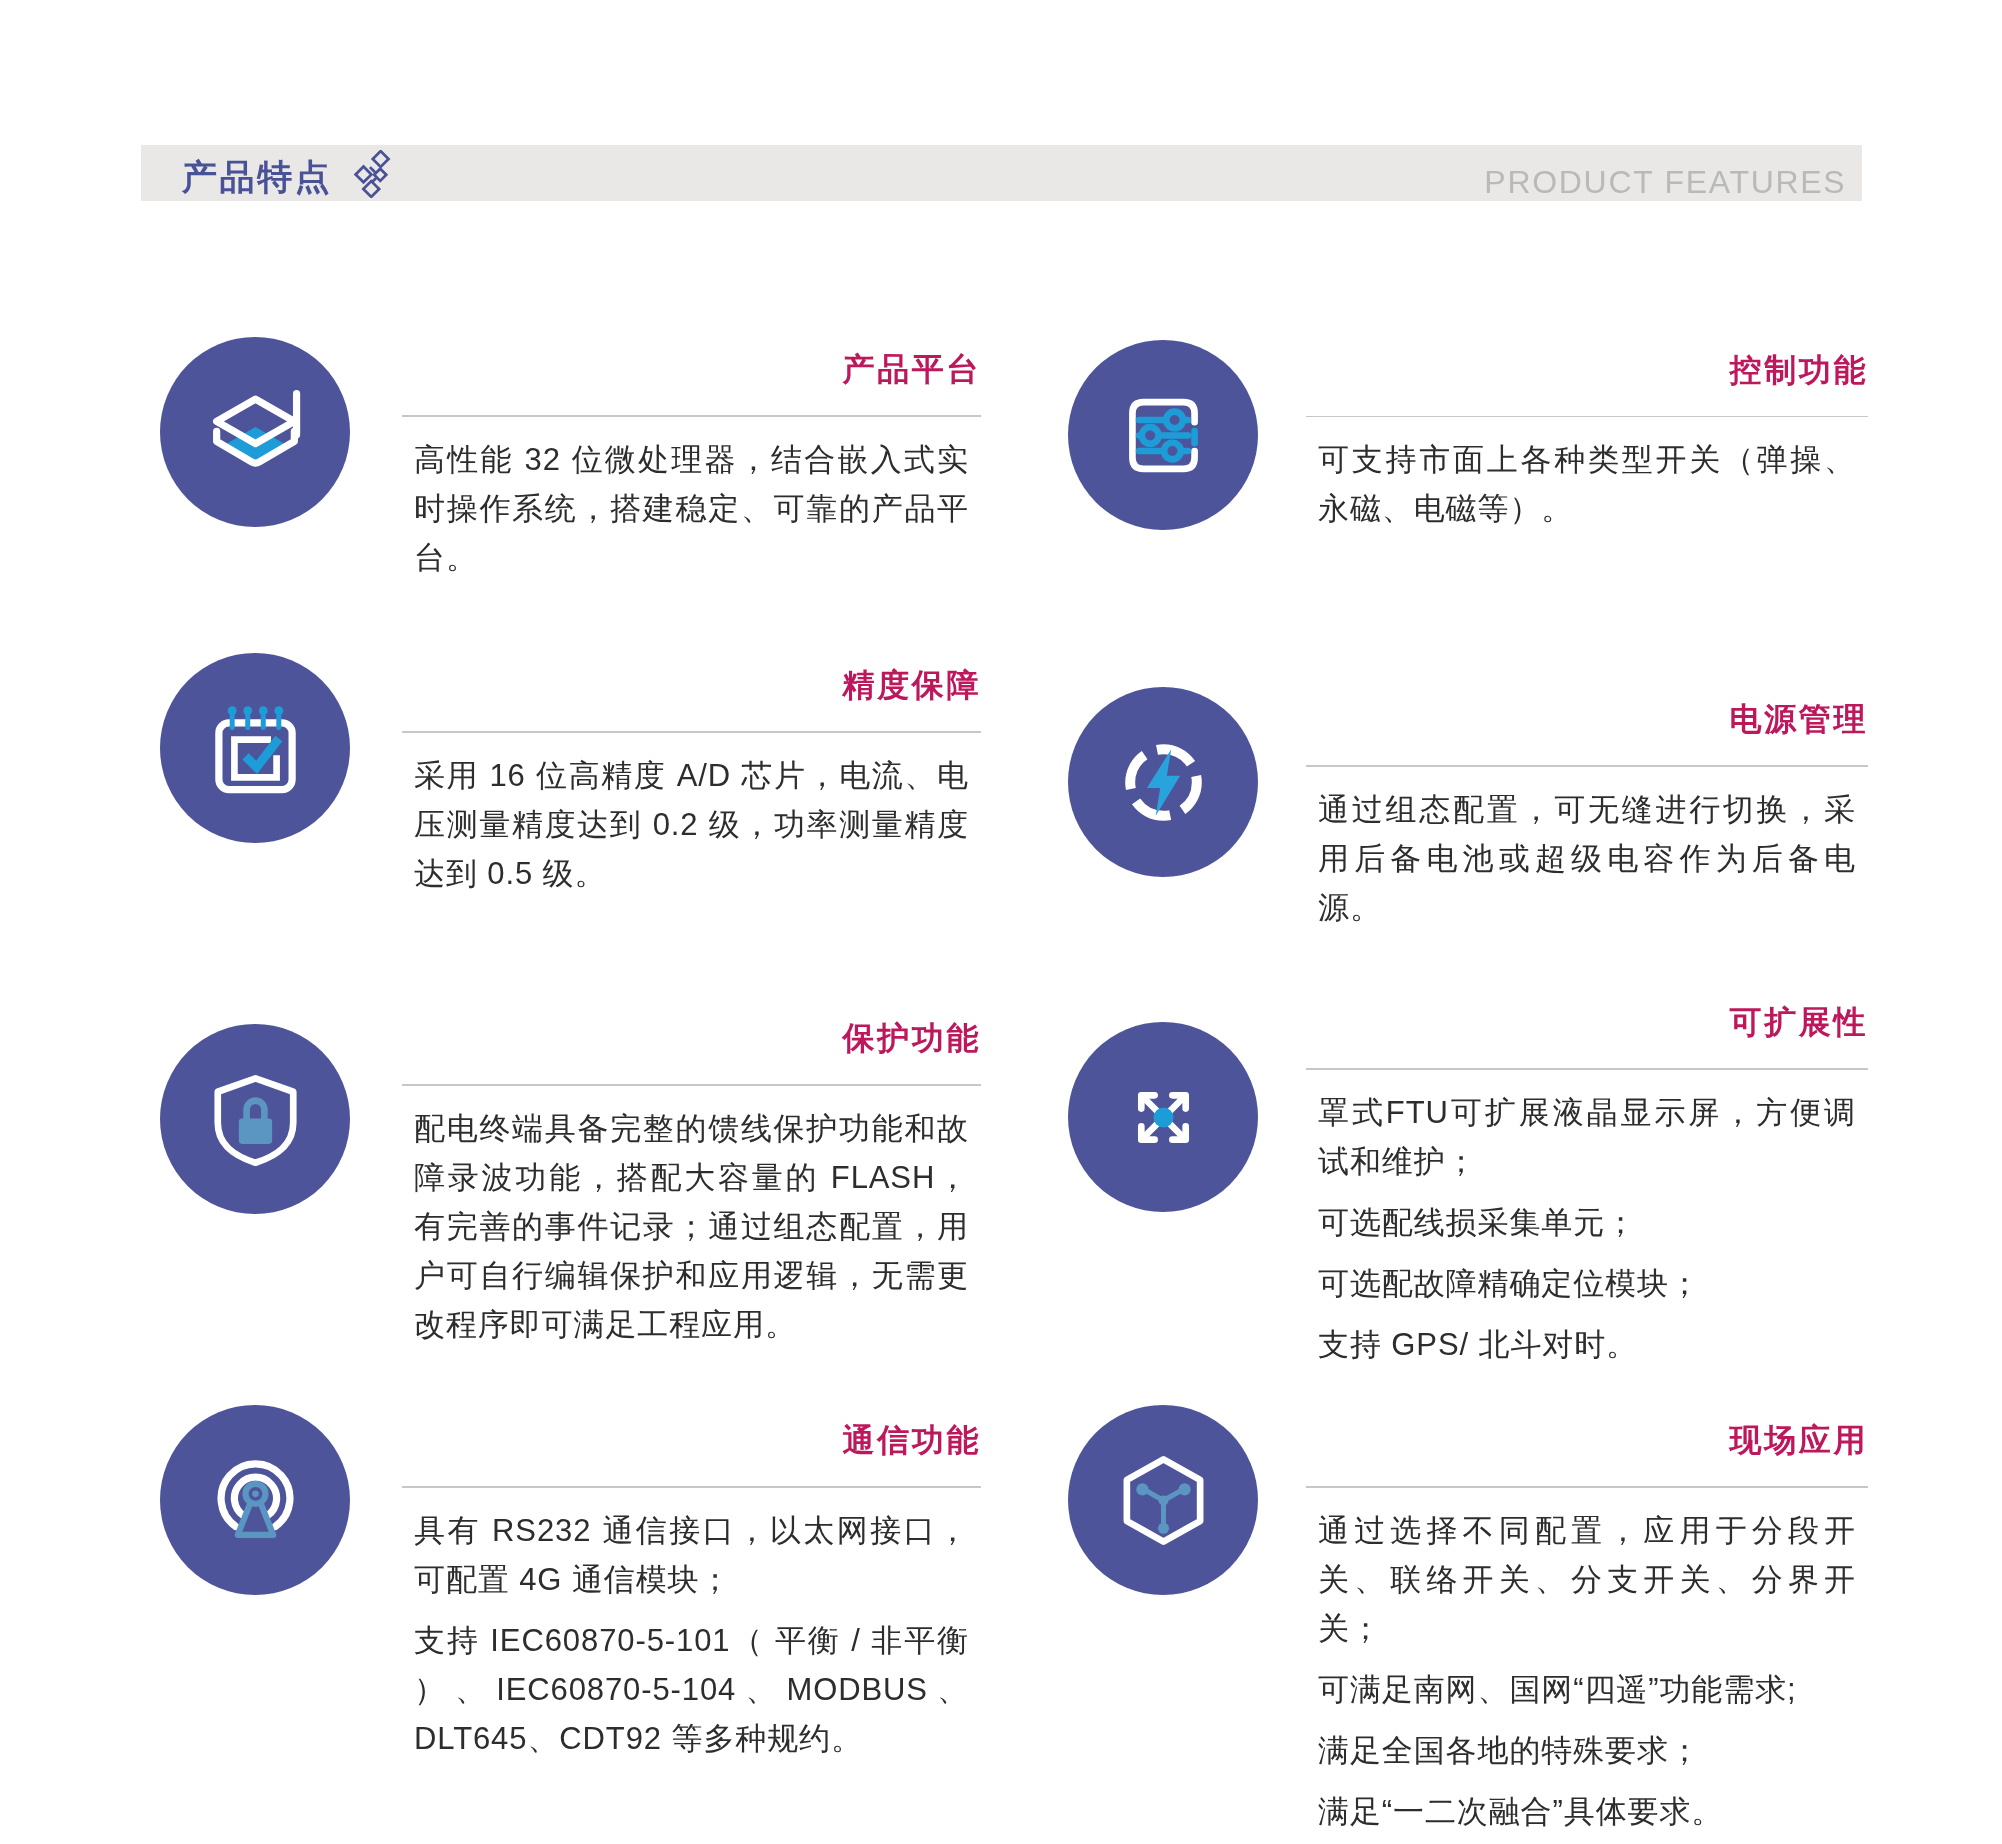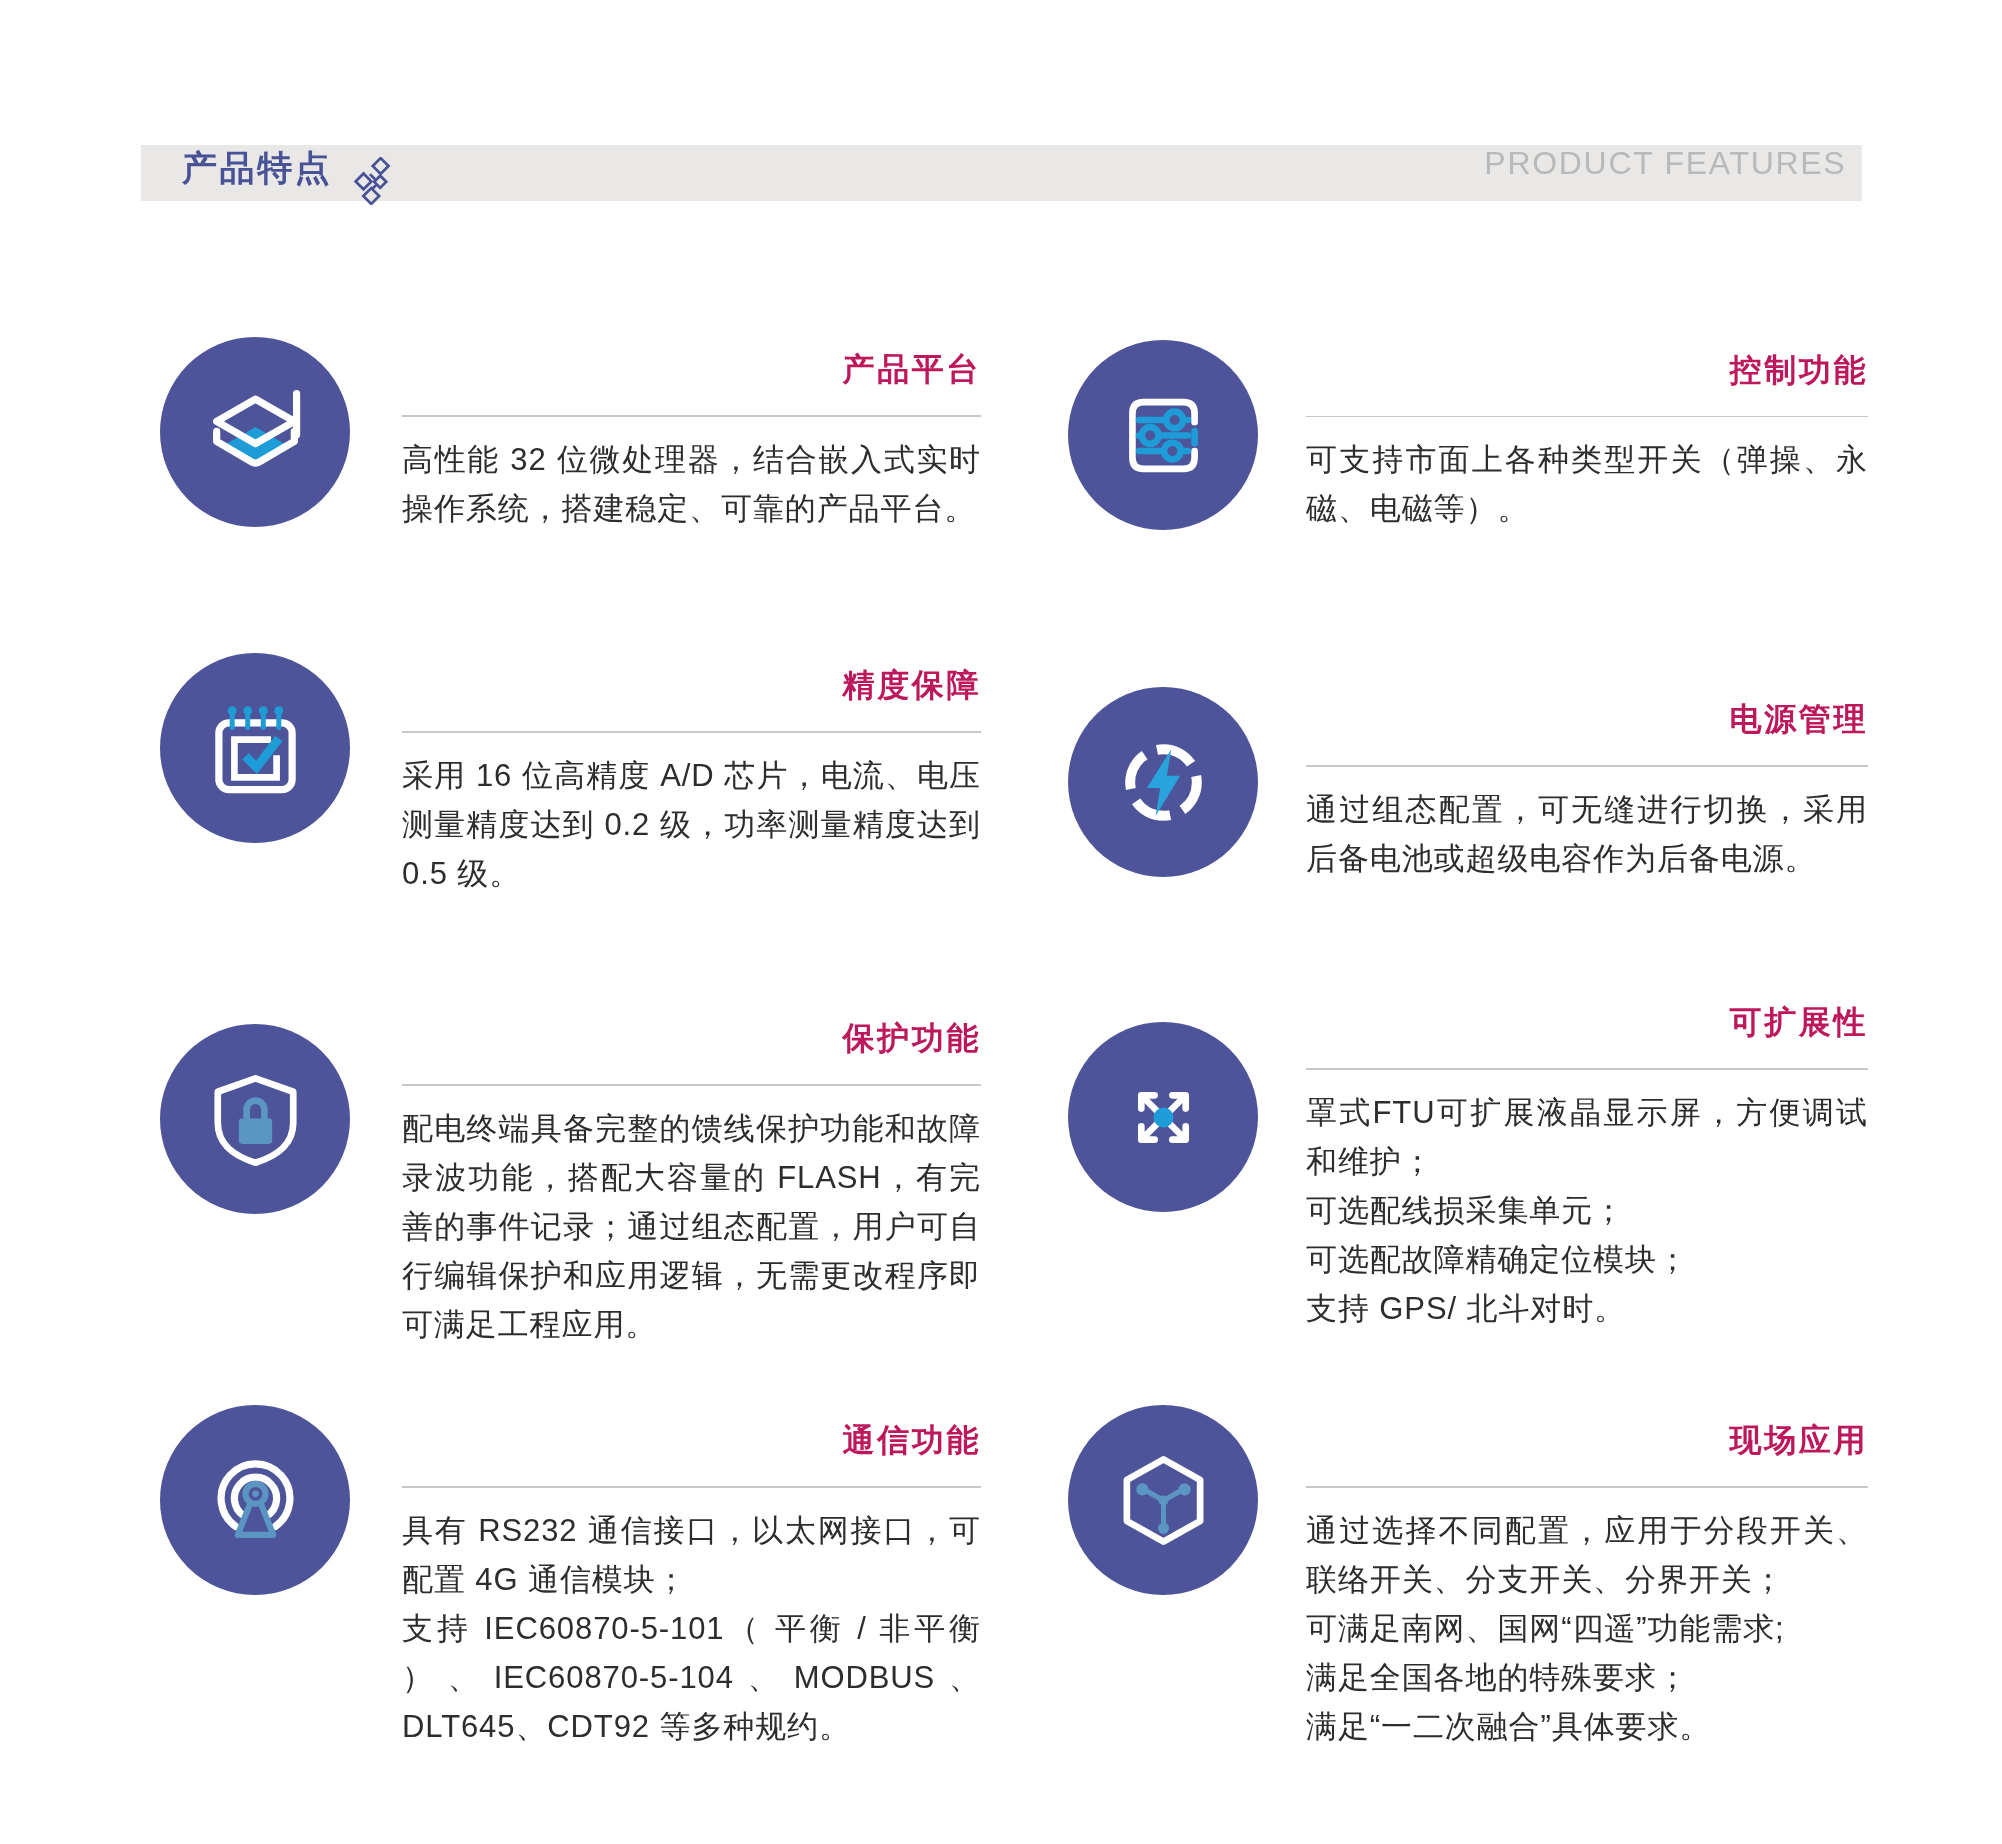--- a/index.html
+++ b/index.html
@@ -8,21 +8,21 @@
     background:#ffffff;
     font-family:"Liberation Sans","DejaVu Sans",sans-serif;
     position:relative;overflow:hidden;
   }
   .page{position:absolute;inset:0;}
 
   
   .header-bar{
     position:absolute;left:141px;top:145px;width:1721px;height:56px;
     background:#e9e8e7;
-    display:flex;align-items:flex-start;
+    display:flex;align-items:flex-end;
   }
   .header-title{
     margin-left:41px;
     font-size:35px;font-weight:bold;color:#4a5296;letter-spacing:2.6px;
   }
   .header-deco{margin-left:19px;margin-top:12px;}
   .header-sub{
     margin-left:auto;margin-right:15.6px;
     font-size:32px;color:#b9b9b9;letter-spacing:1.7px;
   }
@@ -39,21 +39,21 @@
   .circle svg{width:111px;height:111px;}
   .ftext{position:absolute;top:0;}
   .leftcol .ftext{left:242px;width:579px;}
   .rightcol .ftext{left:238px;width:562px;}
   .ftitle{
     margin:0;font-size:32px;font-weight:bold;color:#be185d;letter-spacing:2.6px;text-align:right;
   }
   .divider{height:1.7px;background:#c9c6c3;margin-top:23px;}
   .fbody{margin-top:18px;}
   .fp{
-    margin:0;font-size:31px;line-height:49px;color:#2d2d2d;
+    margin:12px;font-size:31px;line-height:49px;color:#2d2d2d;
     text-align:justify;text-justify:inter-character;letter-spacing:0.9px;
   }
 </style>
 </head>
 <body>
 
 <div class="page">
 
   <div class="header-bar">
     <div class="header-title">产品特点</div>

